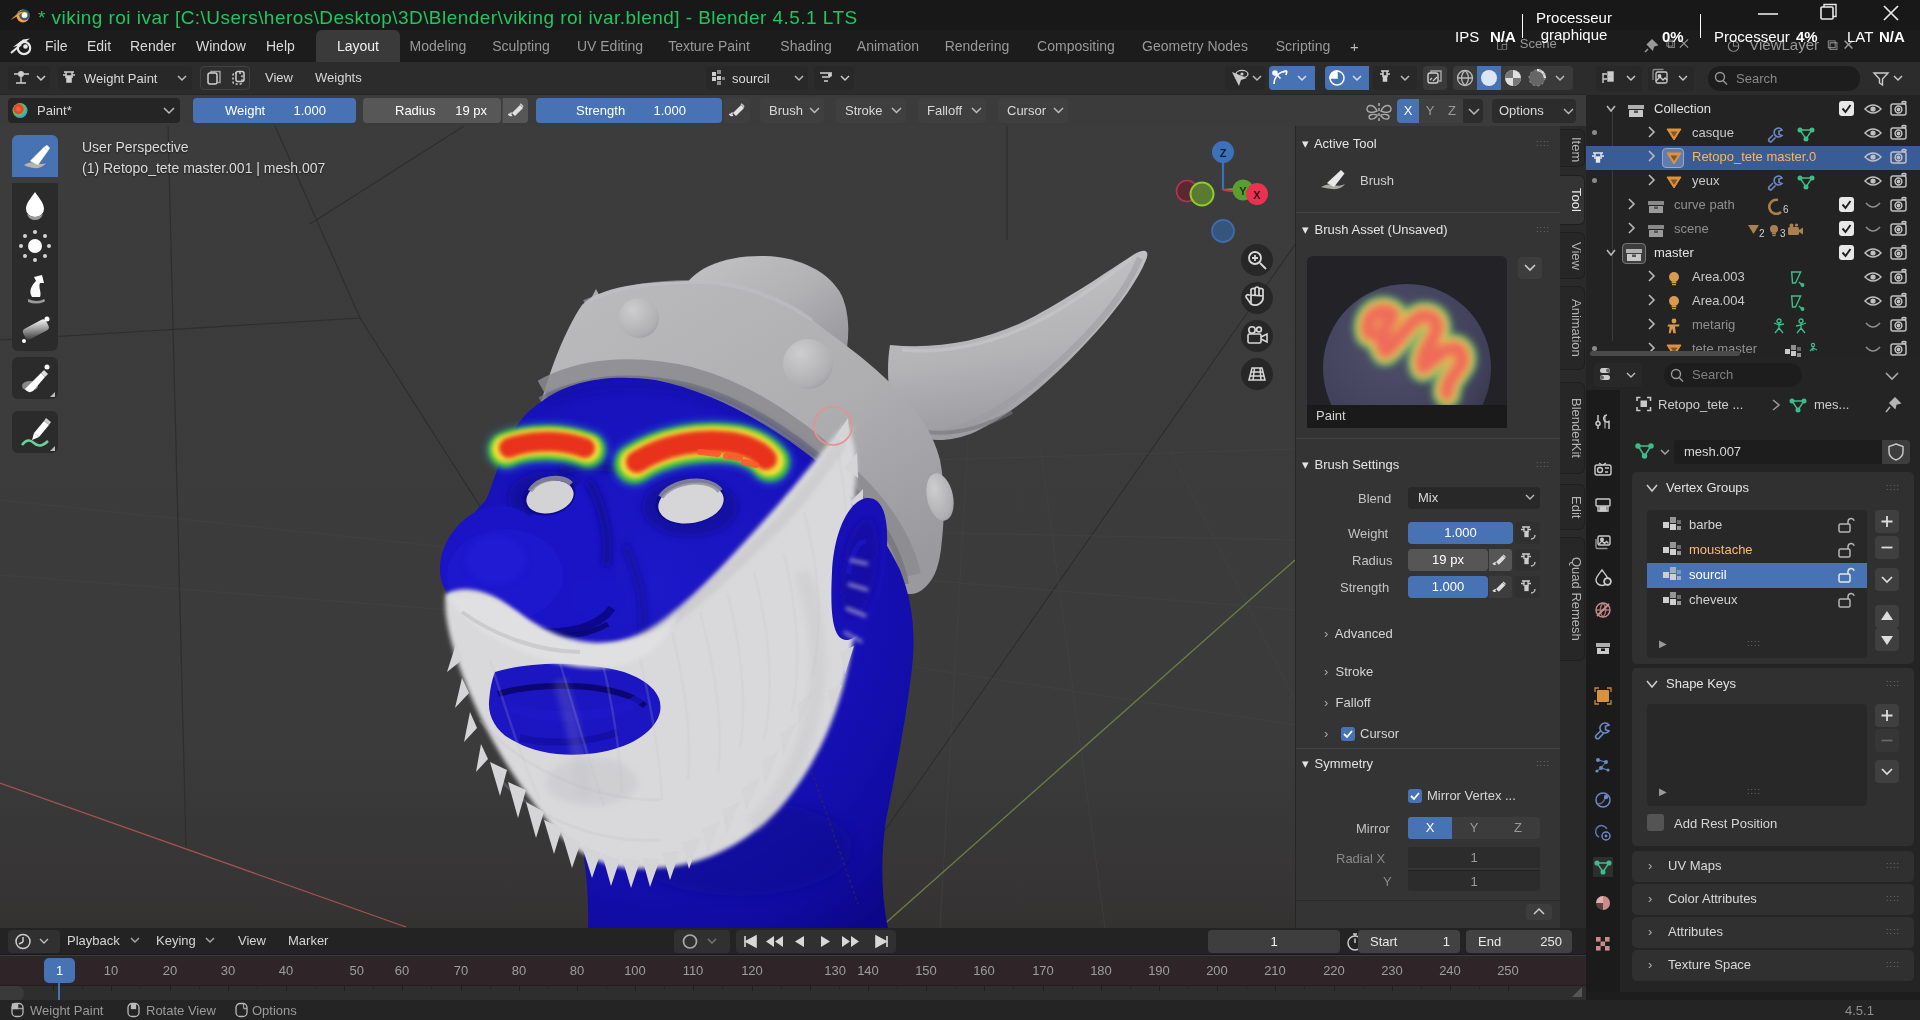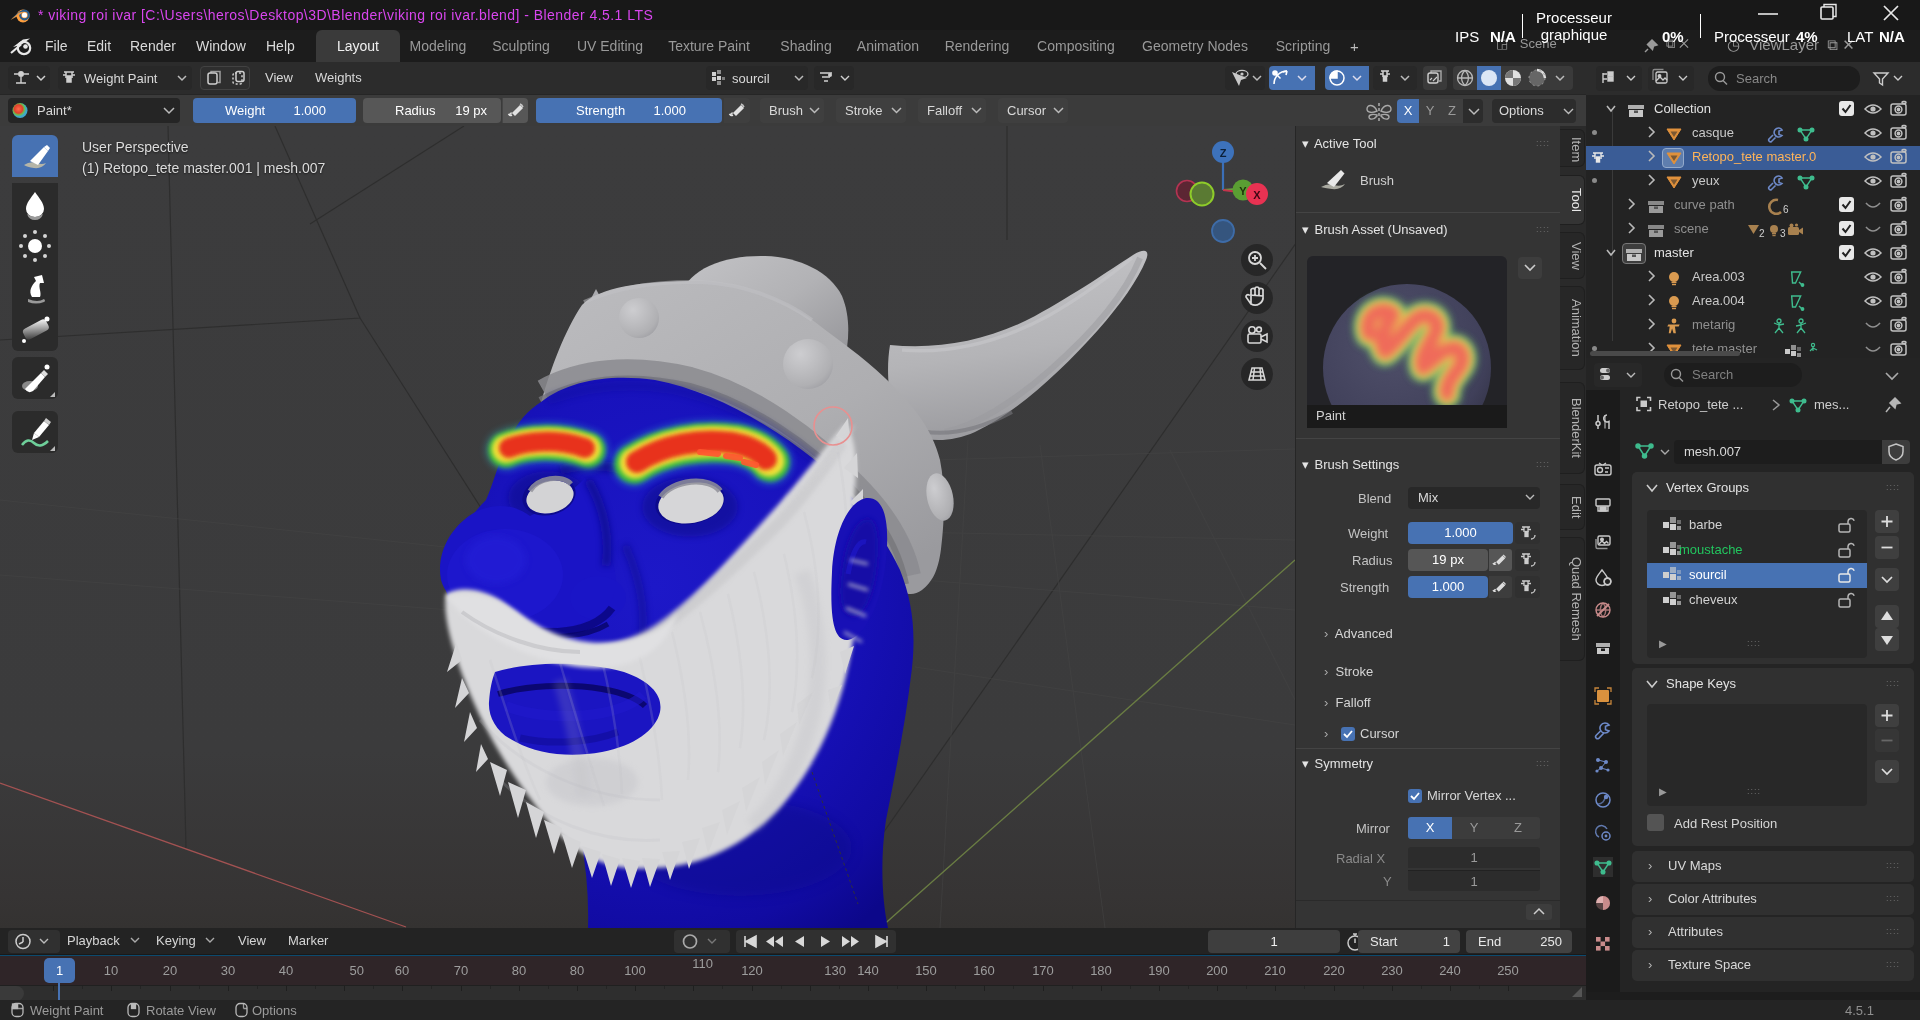--- a/index.html
+++ b/index.html
@@ -1,17 +1,17 @@
 <!DOCTYPE html>
 <html><head><meta charset="utf-8">
 <style>
 *{margin:0;padding:0;box-sizing:border-box}
 html,body{width:1920px;height:1020px;overflow:hidden;background:#1d1d1d;font-family:"Liberation Sans",sans-serif;-webkit-font-smoothing:antialiased}
 .a{position:absolute}
-.titlebar{left:0;top:0;width:1920px;height:30px;background:#181818;color:#d946ef;font-size:14px}
+.titlebar{left:0;top:0;width:1920px;height:30px;background:#181818;color:#22c55e;font-size:19px}
 .menubar{left:0;top:30px;width:1920px;height:32px;background:#1c1c1c;color:#d6d6d6;font-size:14px}
 .menuitem{position:absolute;top:8px;color:#dadada}
 .tab{position:absolute;top:0;height:32px;line-height:32px;text-align:center;color:#999;border-radius:6px 6px 0 0;font-size:14px}
 .tab.active{background:#3a3a3a;color:#f0f0f0}
 .row1{left:0;top:62px;width:1586px;height:32px;background:#2c2c2c}
 .row2{left:0;top:94px;width:1586px;height:32px;background:#3b3b3b;border-top:1px solid #262626}
 .ohead{left:1586px;top:62px;width:334px;height:33px;background:#2c2c2c}
 .viewport{left:0;top:126px;width:1586px;height:802px;background:linear-gradient(#3c3c3d 0%,#3b3b3c 78%,#363434 96%,#343231 100%);overflow:hidden}
 .sidebar{left:1295px;top:126px;width:265px;height:802px;background:#343434;border-left:1px solid #262626;overflow:hidden;font-size:13px;color:#d8d8d8}
 .tabstrip{left:1560px;top:126px;width:26px;height:802px;background:#2a2a2a;overflow:hidden}
@@ -1186,21 +1186,21 @@
             <path d="M13,9 v-2.5 a3.2,3.2 0 0 1 6.2,-0.8"></path>
           </g>
         </svg>
         <svg class="a" style="left:188px;top:80px" width="22" height="20">
           <g stroke="#b5b5b5" stroke-width="1.5" fill="none">
             <rect x="4" y="9" width="11" height="8" rx="1.5"></rect>
             <path d="M13,9 v-2.5 a3.2,3.2 0 0 1 6.2,-0.8"></path>
           </g>
         </svg>
    <div class="a" style="left:42px;top:7px;color:#d2d2d2">barbe</div>
-   <div class="a" style="left:32px;top:32px;color:#22c55e">moustache</div>
+   <div class="a" style="left:42px;top:32px;color:#fdba74">moustache</div>
    <div class="a" style="left:42px;top:57px;color:#fff">sourcil</div>
    <div class="a" style="left:42px;top:82px;color:#d2d2d2">cheveux</div>
    <div class="a" style="left:12px;top:128px;color:#9a9a9a;font-size:10px">▶</div>
    <div class="grip" style="left:100px;top:128px">::::</div>
   </div>
   <div class="btn" style="left:243px;top:38px;width:24px;height:23px"><svg width="24" height="23">
           <path d="M12,6 v11 M6.5,11.5 h11" stroke="#ddd" stroke-width="1.8"></path>
         </svg></div>
   <div class="btn" style="left:243px;top:64px;width:24px;height:23px"><svg width="24" height="23">
           <path d="M6.5,11.5 h11" stroke="#ddd" stroke-width="1.8"></path>
@@ -1425,21 +1425,21 @@
       <div class="a" style="left:91px;top:7px;width:40px;text-align:center">10</div>
       <div class="a" style="left:150px;top:7px;width:40px;text-align:center">20</div>
       <div class="a" style="left:208px;top:7px;width:40px;text-align:center">30</div>
       <div class="a" style="left:266px;top:7px;width:40px;text-align:center">40</div>
       <div class="a" style="left:324px;top:7px;width:40px;text-align:right">50</div>
       <div class="a" style="left:382px;top:7px;width:40px;text-align:center">60</div>
       <div class="a" style="left:441px;top:7px;width:40px;text-align:center">70</div>
       <div class="a" style="left:499px;top:7px;width:40px;text-align:center">80</div>
       <div class="a" style="left:557px;top:7px;width:40px;text-align:center">80</div>
       <div class="a" style="left:615px;top:7px;width:40px;text-align:center">100</div>
-      <div class="a" style="left:673px;top:0;width:40px;text-align:right">110</div>
+      <div class="a" style="left:673px;top:7px;width:40px;text-align:center">110</div>
       <div class="a" style="left:732px;top:7px;width:40px;text-align:center">120</div>
       <div class="a" style="left:806px;top:7px;width:40px;text-align:right">130</div>
       <div class="a" style="left:848px;top:7px;width:40px;text-align:center">140</div>
       <div class="a" style="left:906px;top:7px;width:40px;text-align:center">150</div>
       <div class="a" style="left:964px;top:7px;width:40px;text-align:center">160</div>
       <div class="a" style="left:1023px;top:7px;width:40px;text-align:center">170</div>
       <div class="a" style="left:1081px;top:7px;width:40px;text-align:center">180</div>
       <div class="a" style="left:1139px;top:7px;width:40px;text-align:center">190</div>
       <div class="a" style="left:1197px;top:7px;width:40px;text-align:center">200</div>
       <div class="a" style="left:1255px;top:7px;width:40px;text-align:center">210</div>

